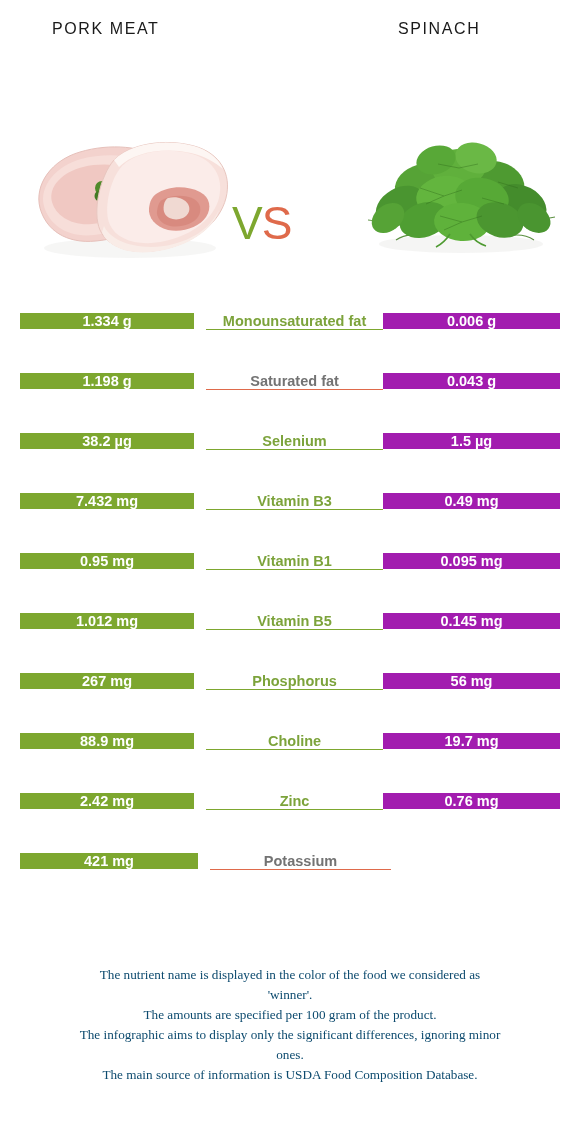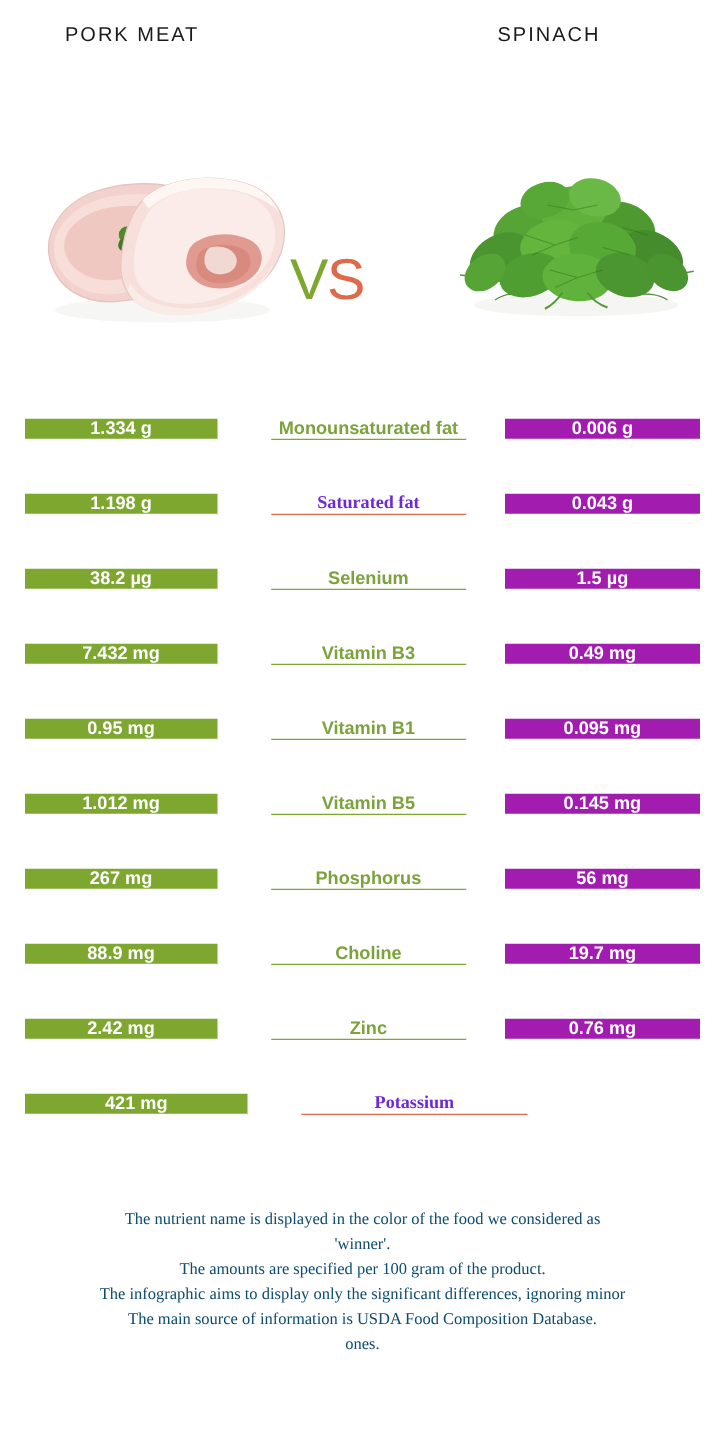--- a/index.html
+++ b/index.html
@@ -62,22 +62,21 @@
   
   .table {
     position: absolute;
     left: 20px;
     top: 313px;
     width: 540px;
   }
   .row {
     display: flex;
     height: 60px;
-    align-items: center;
-    gap: 31px;
+    align-items: flex-start;
   }
   .cell {
     display: flex;
     align-items: center;
     justify-content: center;
     font-size: 14.5px;
     box-sizing: border-box;
   }
   .cell-left {
     width: 178px;
@@ -98,21 +97,21 @@
     background: #ffffff;
     font-weight: bold;
     font-size: 14.5px;
     border-bottom: 1px solid #7DA72F;
     margin-left: 12px;
   }
   .cell-mid.winner-right {
     border-bottom-color: #DF6A4B;
   }
   .cell-mid.label-green { color: #7CA33B; }
-  .cell-mid.label-red   { color: #6d28d9; font-family: Liberation Serif, serif; }
+  .cell-mid.label-red   { color: #737373; }
 
   .row:first-child .cell-mid { border-top: 0; }
 
   
   .footer {
     position: absolute;
     left: 0;
     top: 965px;
     width: 580px;
     text-align: center;
@@ -275,15 +274,15 @@
       <div class="cell cell-left">421 mg</div>
       <div class="cell cell-mid label-red winner-right">Potassium</div>
     </div>
   </div>
 
 <div class="footer">
   <span class="footer-line">The nutrient name is displayed in the color of the food we considered as</span>
   <span class="footer-line">'winner'.</span>
   <span class="footer-line">The amounts are specified per 100 gram of the product.</span>
   <span class="footer-line">The infographic aims to display only the significant differences, ignoring minor</span>
+  <span class="footer-line">ones.</span>
   <span class="footer-line">The main source of information is USDA Food Composition Database.</span>
-  <span class="footer-line">ones.</span>
 </div>
 
 </body></html>

